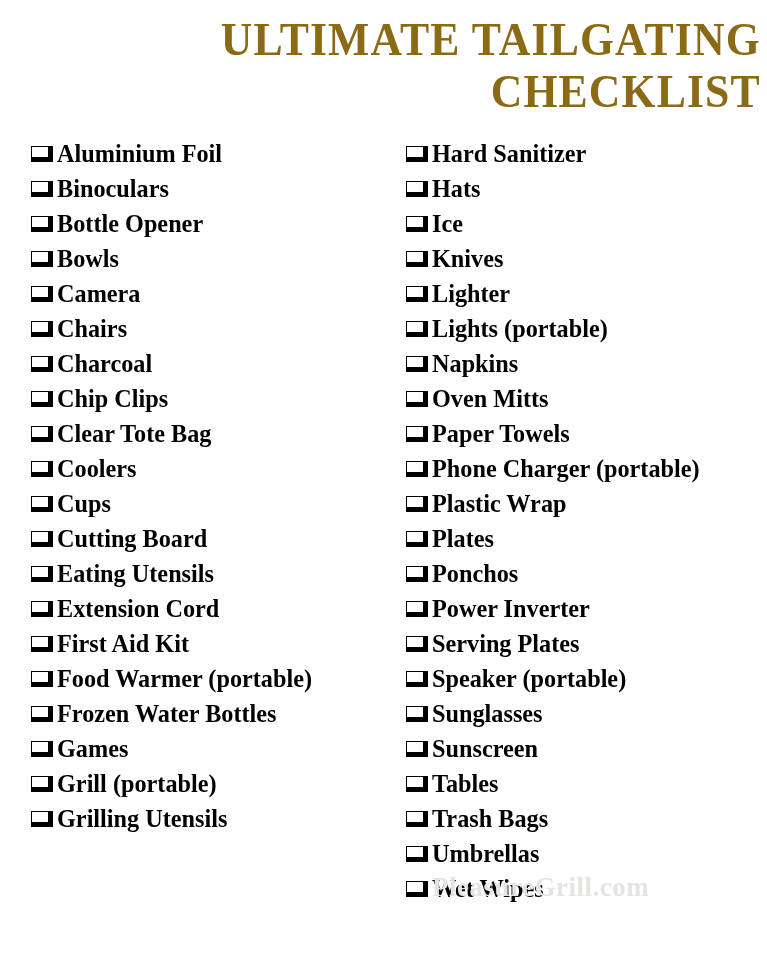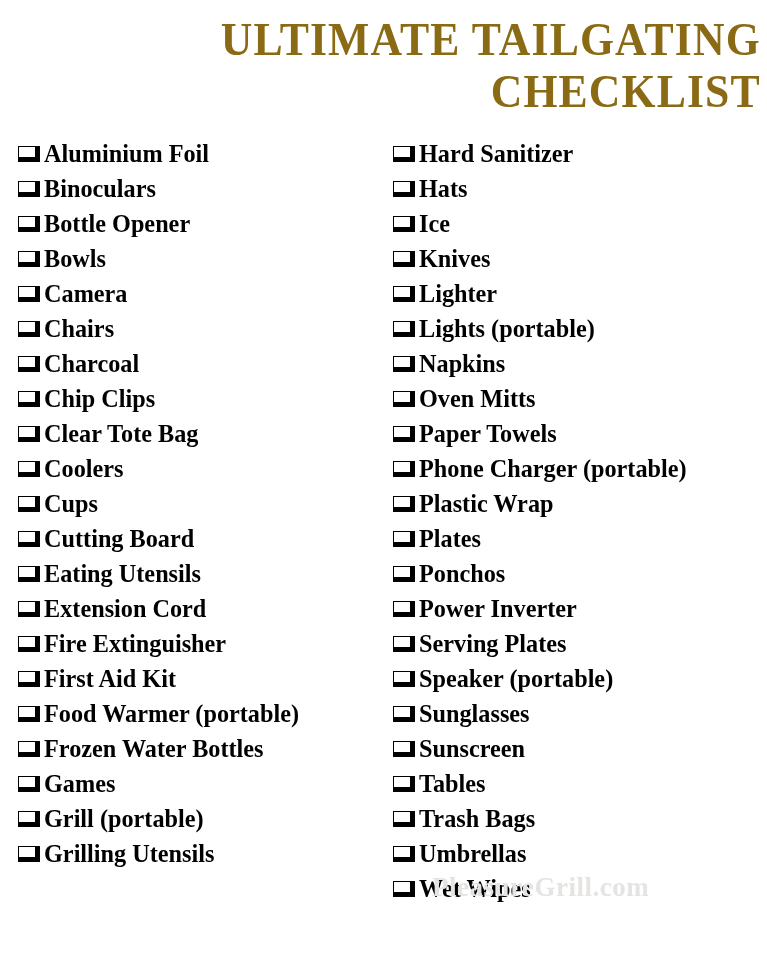--- a/index.html
+++ b/index.html
@@ -35,21 +35,21 @@
     color: #8a6a14;
     transform: scaleX(0.95);
     transform-origin: center center;
     white-space: nowrap;
   }
 
   
   .columns {
     position: absolute;
     top: 136px;
-    left: 0;
+    left: 13px;
     width: 709px;
     height: 820px;
   }
   .column {
     position: absolute;
     top: 0;
   }
   .column-left  { left: 18px;  width: 372px; }
   .column-right { left: 393px; width: 372px; }
 
@@ -170,24 +170,20 @@
         <li class="list-item">
           <span class="checkbox"></span>
           <span class="item-label">Eating Utensils</span>
         </li>
         <li class="list-item">
           <span class="checkbox"></span>
           <span class="item-label">Extension Cord</span>
         </li>
         <li class="list-item">
           <span class="checkbox"></span>
-          <span class="item-label">Fire Extinguisher</span>
-        </li>
-        <li class="list-item">
-          <span class="checkbox"></span>
           <span class="item-label">First Aid Kit</span>
         </li>
         <li class="list-item">
           <span class="checkbox"></span>
           <span class="item-label">Food Warmer (portable)</span>
         </li>
         <li class="list-item">
           <span class="checkbox"></span>
           <span class="item-label">Frozen Water Bottles</span>
         </li>

